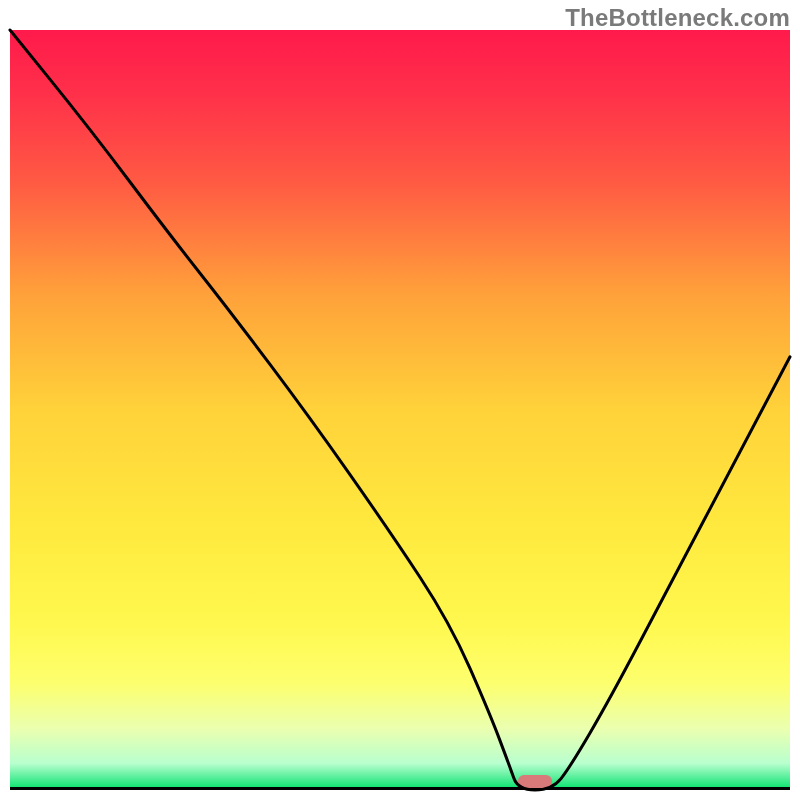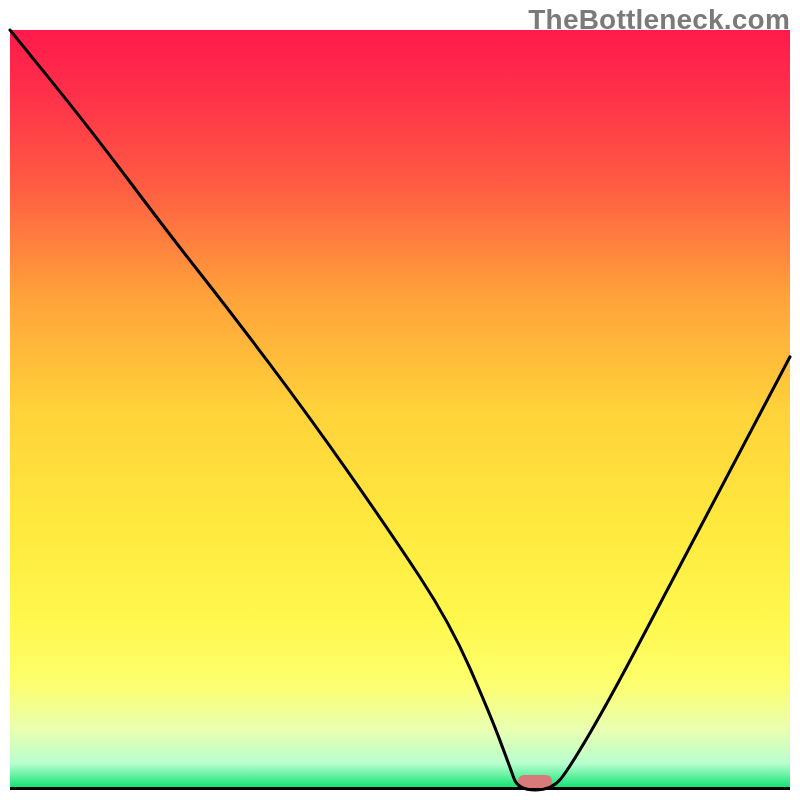--- a/index.html
+++ b/index.html
@@ -13,21 +13,21 @@
   }
   .stage {
     position: relative;
     width: 800px;
     height: 800px;
   }
   .watermark {
     position: absolute;
     top: 4px;
     right: 10px;
-    font-size: 28px;
+    font-size: 24px;
     font-weight: 600;
     color: #7a7a7a;
     letter-spacing: 0.2px;
     user-select: none;
   }
   svg {
     position: absolute;
     top: 0;
     left: 0;
   }

